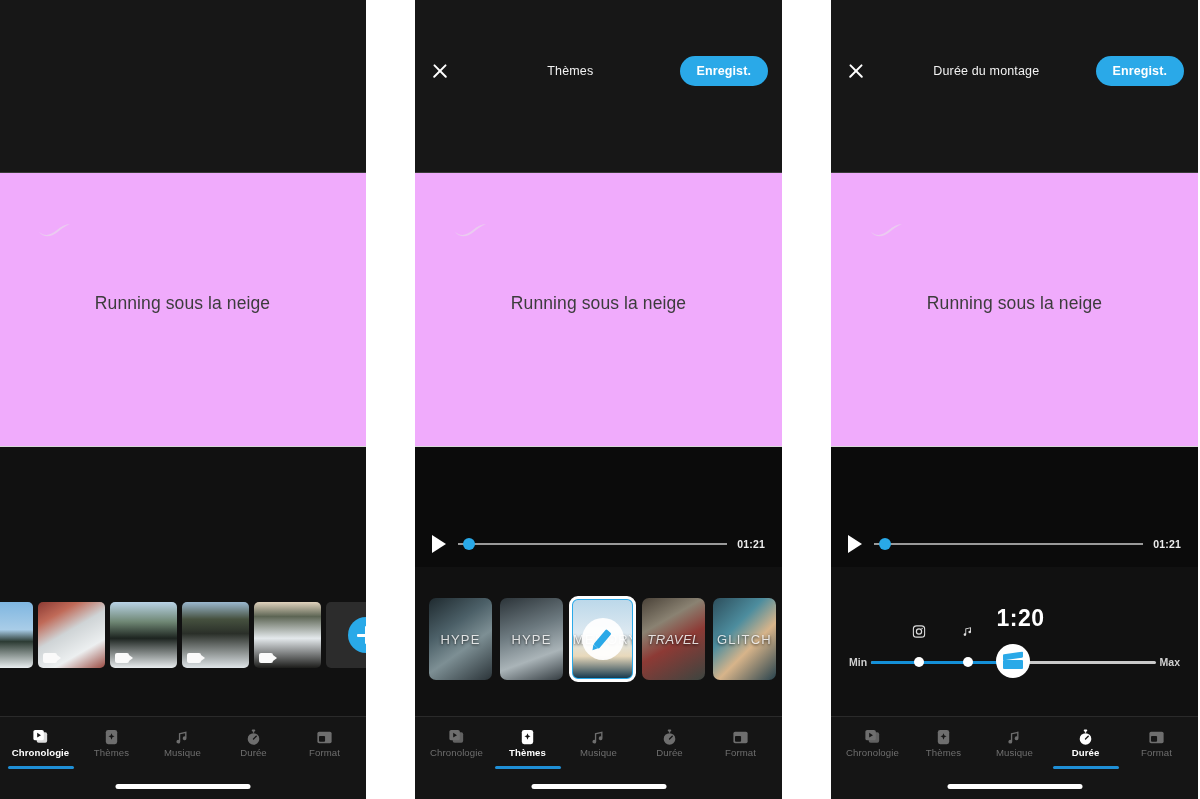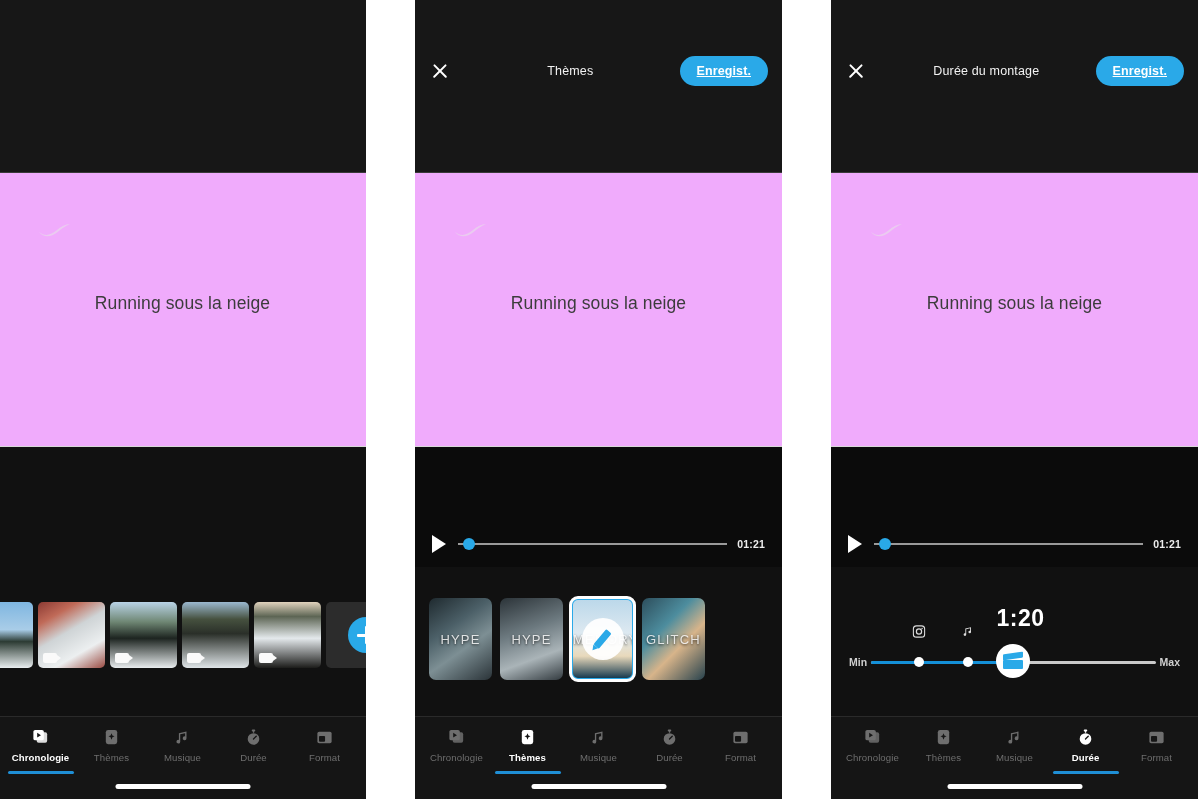--- a/index.html
+++ b/index.html
@@ -91,21 +91,20 @@
     background: #2aa9e8;
     color: #ffffff;
     font-size: 12.5px;
     font-weight: bold;
     border: none;
     border-radius: 16px;
     padding: 8px 17px;
     cursor: pointer;
     letter-spacing: 0.1px;
     font-family: "Liberation Sans", sans-serif;
-    text-decoration: underline;
   }
 
   
   .swoosh {
     position: absolute;
     left: 38px; top: 48px;
     width: 34px; height: 18px;
     opacity: 0.55;
   }
   .project-title {
@@ -417,21 +416,20 @@
     justify-content: space-around;
     padding: 11px 6px 0 6px;
     height: 56px;
   }
   .nav-item {
     position: relative;
     flex: 1 1 0;
     display: flex;
     flex-direction: column;
     align-items: center;
-    gap: 5px;
     cursor: pointer;
   }
   .nav-icon {
     width: 19px; height: 19px;
     display: flex;
     align-items: center;
     justify-content: center;
     color: #6e6e6e;
   }
   .nav-label {
@@ -598,20 +596,23 @@
         </div>
         <div class="theme-card" style="background:linear-gradient(160deg,#2c3439 0%,#6d7a80 40%,#aab4b8 70%,#333b40 100%);">
           <span class="theme-label">HYPE</span>
         </div>
         <div class="theme-card selected" style="background:linear-gradient(#bcd8ea 0%,#dfeaf1 45%,#e8d9bb 72%,#173a4f 100%);">
           <span class="theme-label">MEMORY</span>
           <span class="theme-edit-bubble">
             <span class="pencil"></span>
           </span>
         </div>
+        <div class="theme-card" style="background:linear-gradient(150deg,#4a4238 0%,#8a8272 30%,#8d3a35 55%,#3c4540 100%);">
+          <span class="theme-label" style="font-style:italic;letter-spacing:0.4px;">TRAVEL</span>
+        </div>
         <div class="theme-card" style="background:linear-gradient(135deg,#2d4e5c 0%,#4d8d9e 35%,#d7b48a 60%,#27424d 100%);">
           <span class="theme-label">GLITCH</span>
         </div>
 
       </div>
 
       <div class="bottom-nav">
         <div class="nav-items">
           <div class="nav-item">
             <span class="nav-icon">

